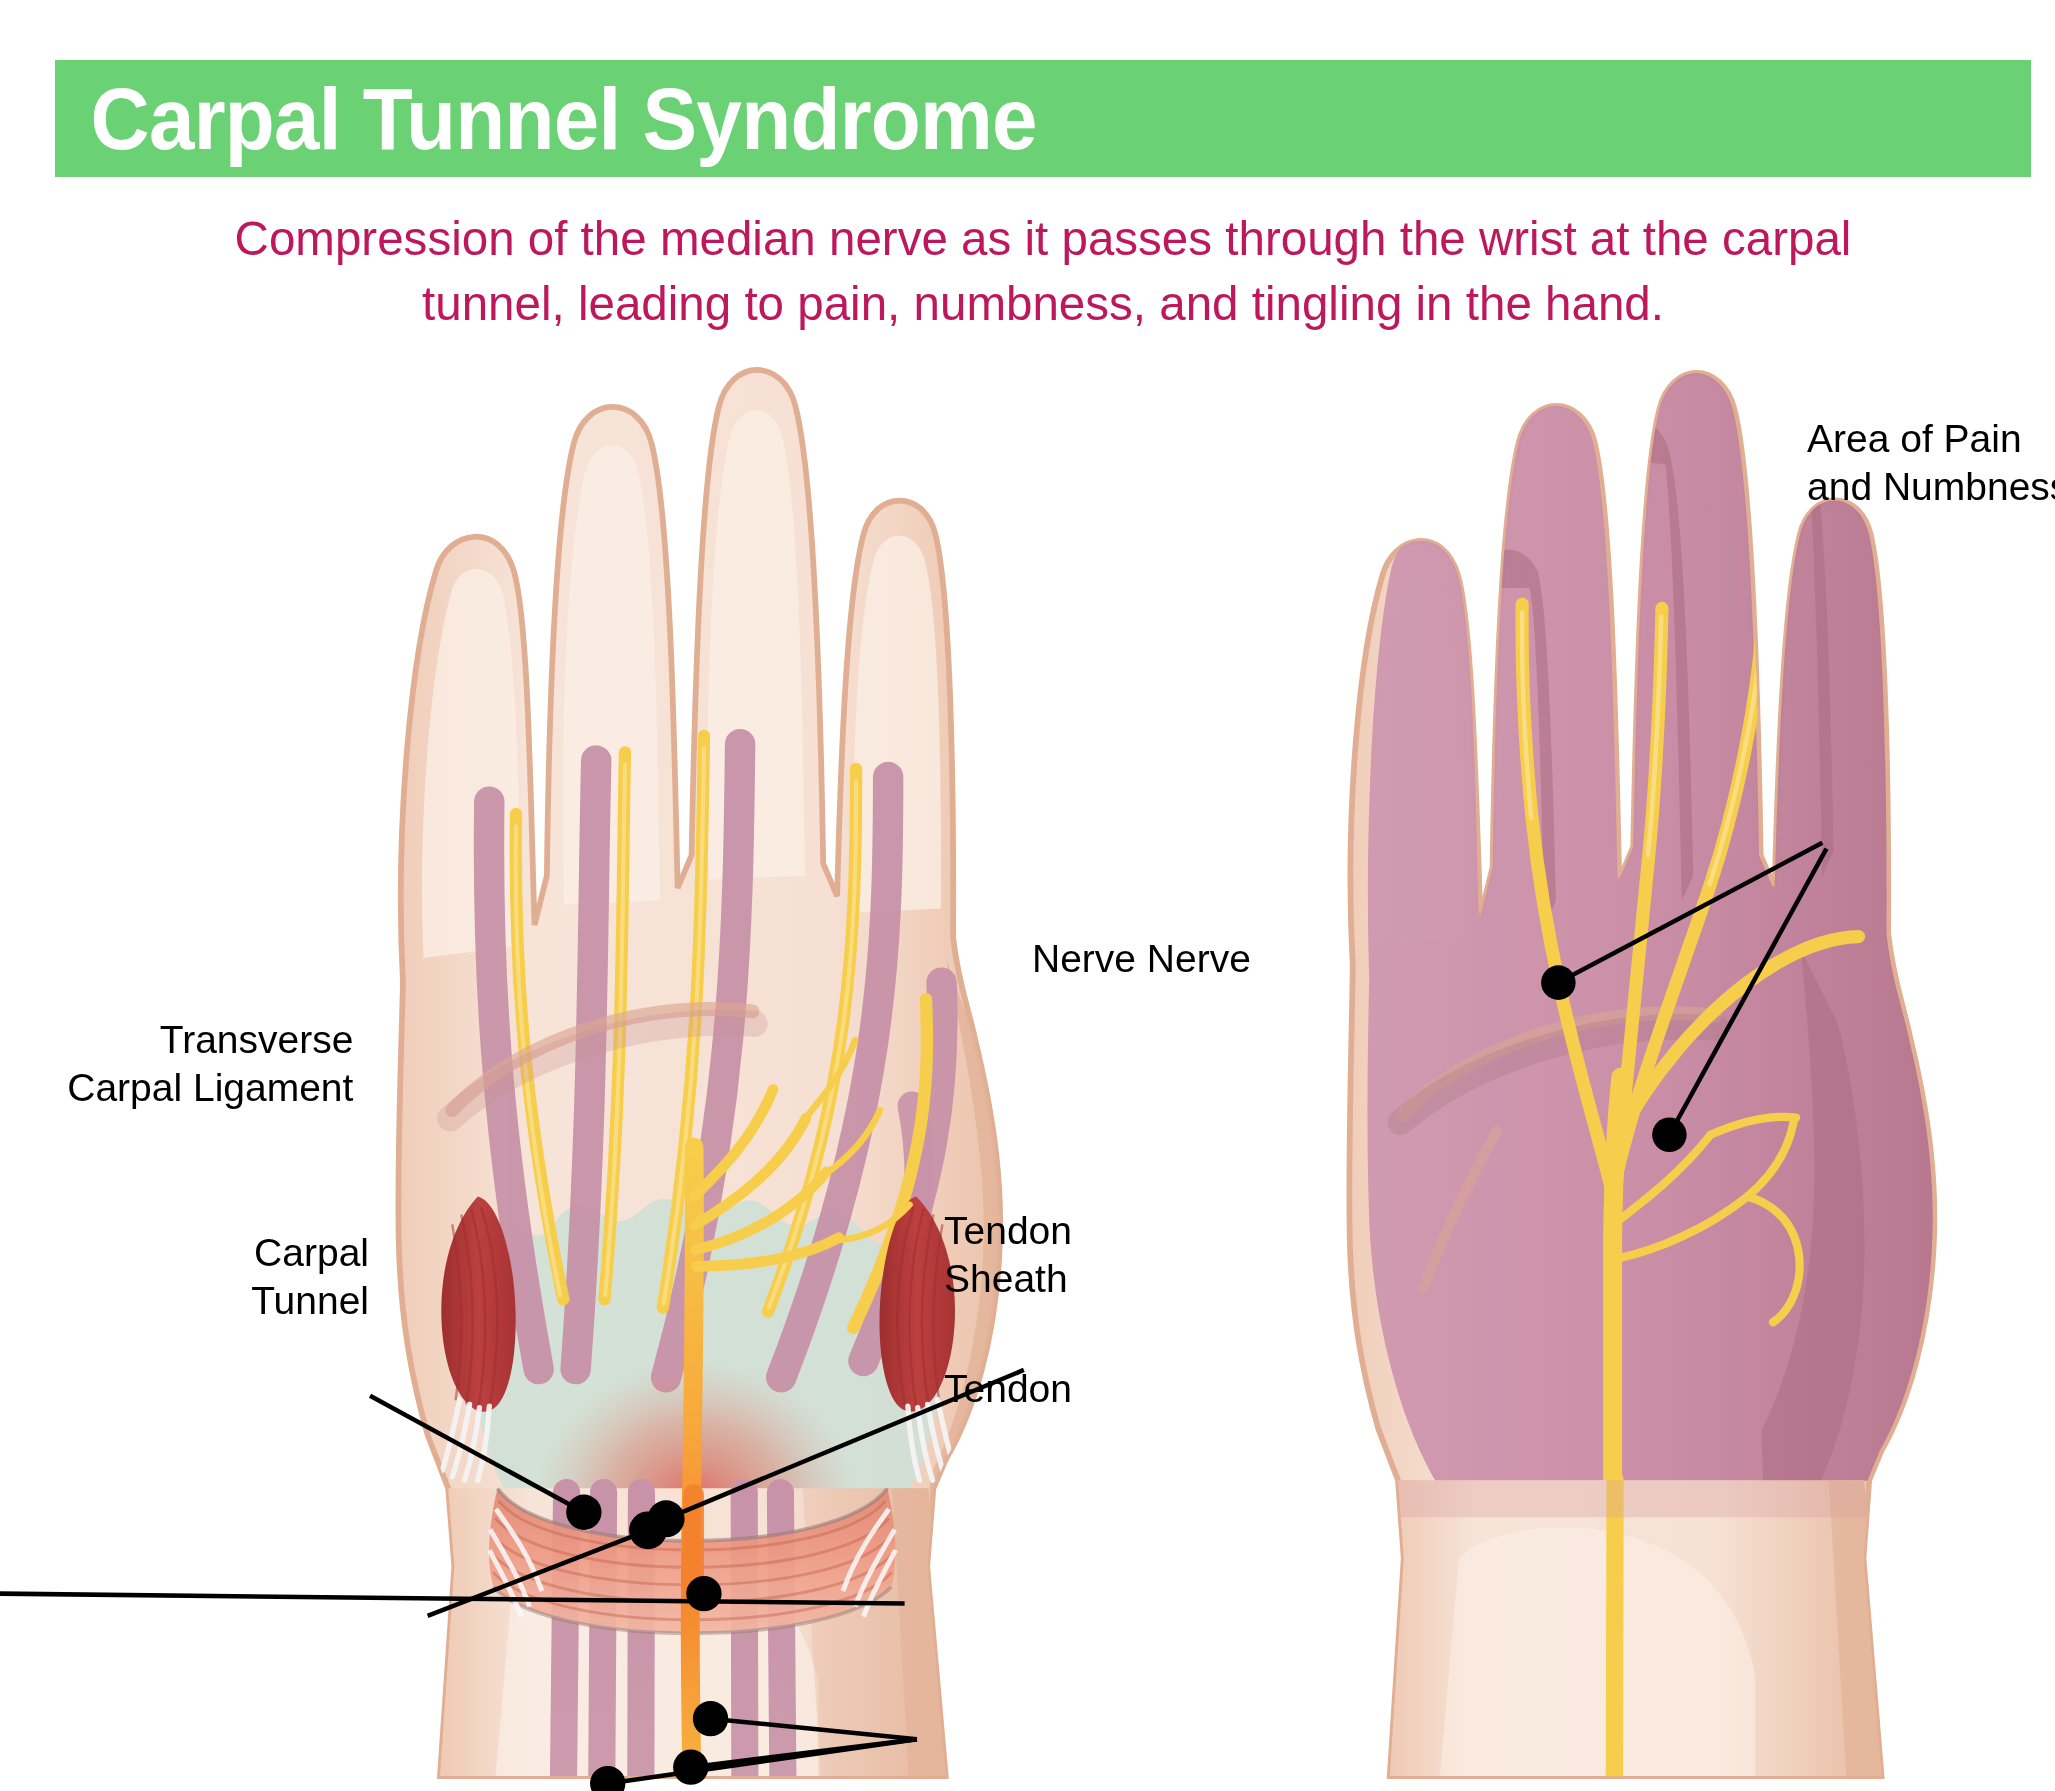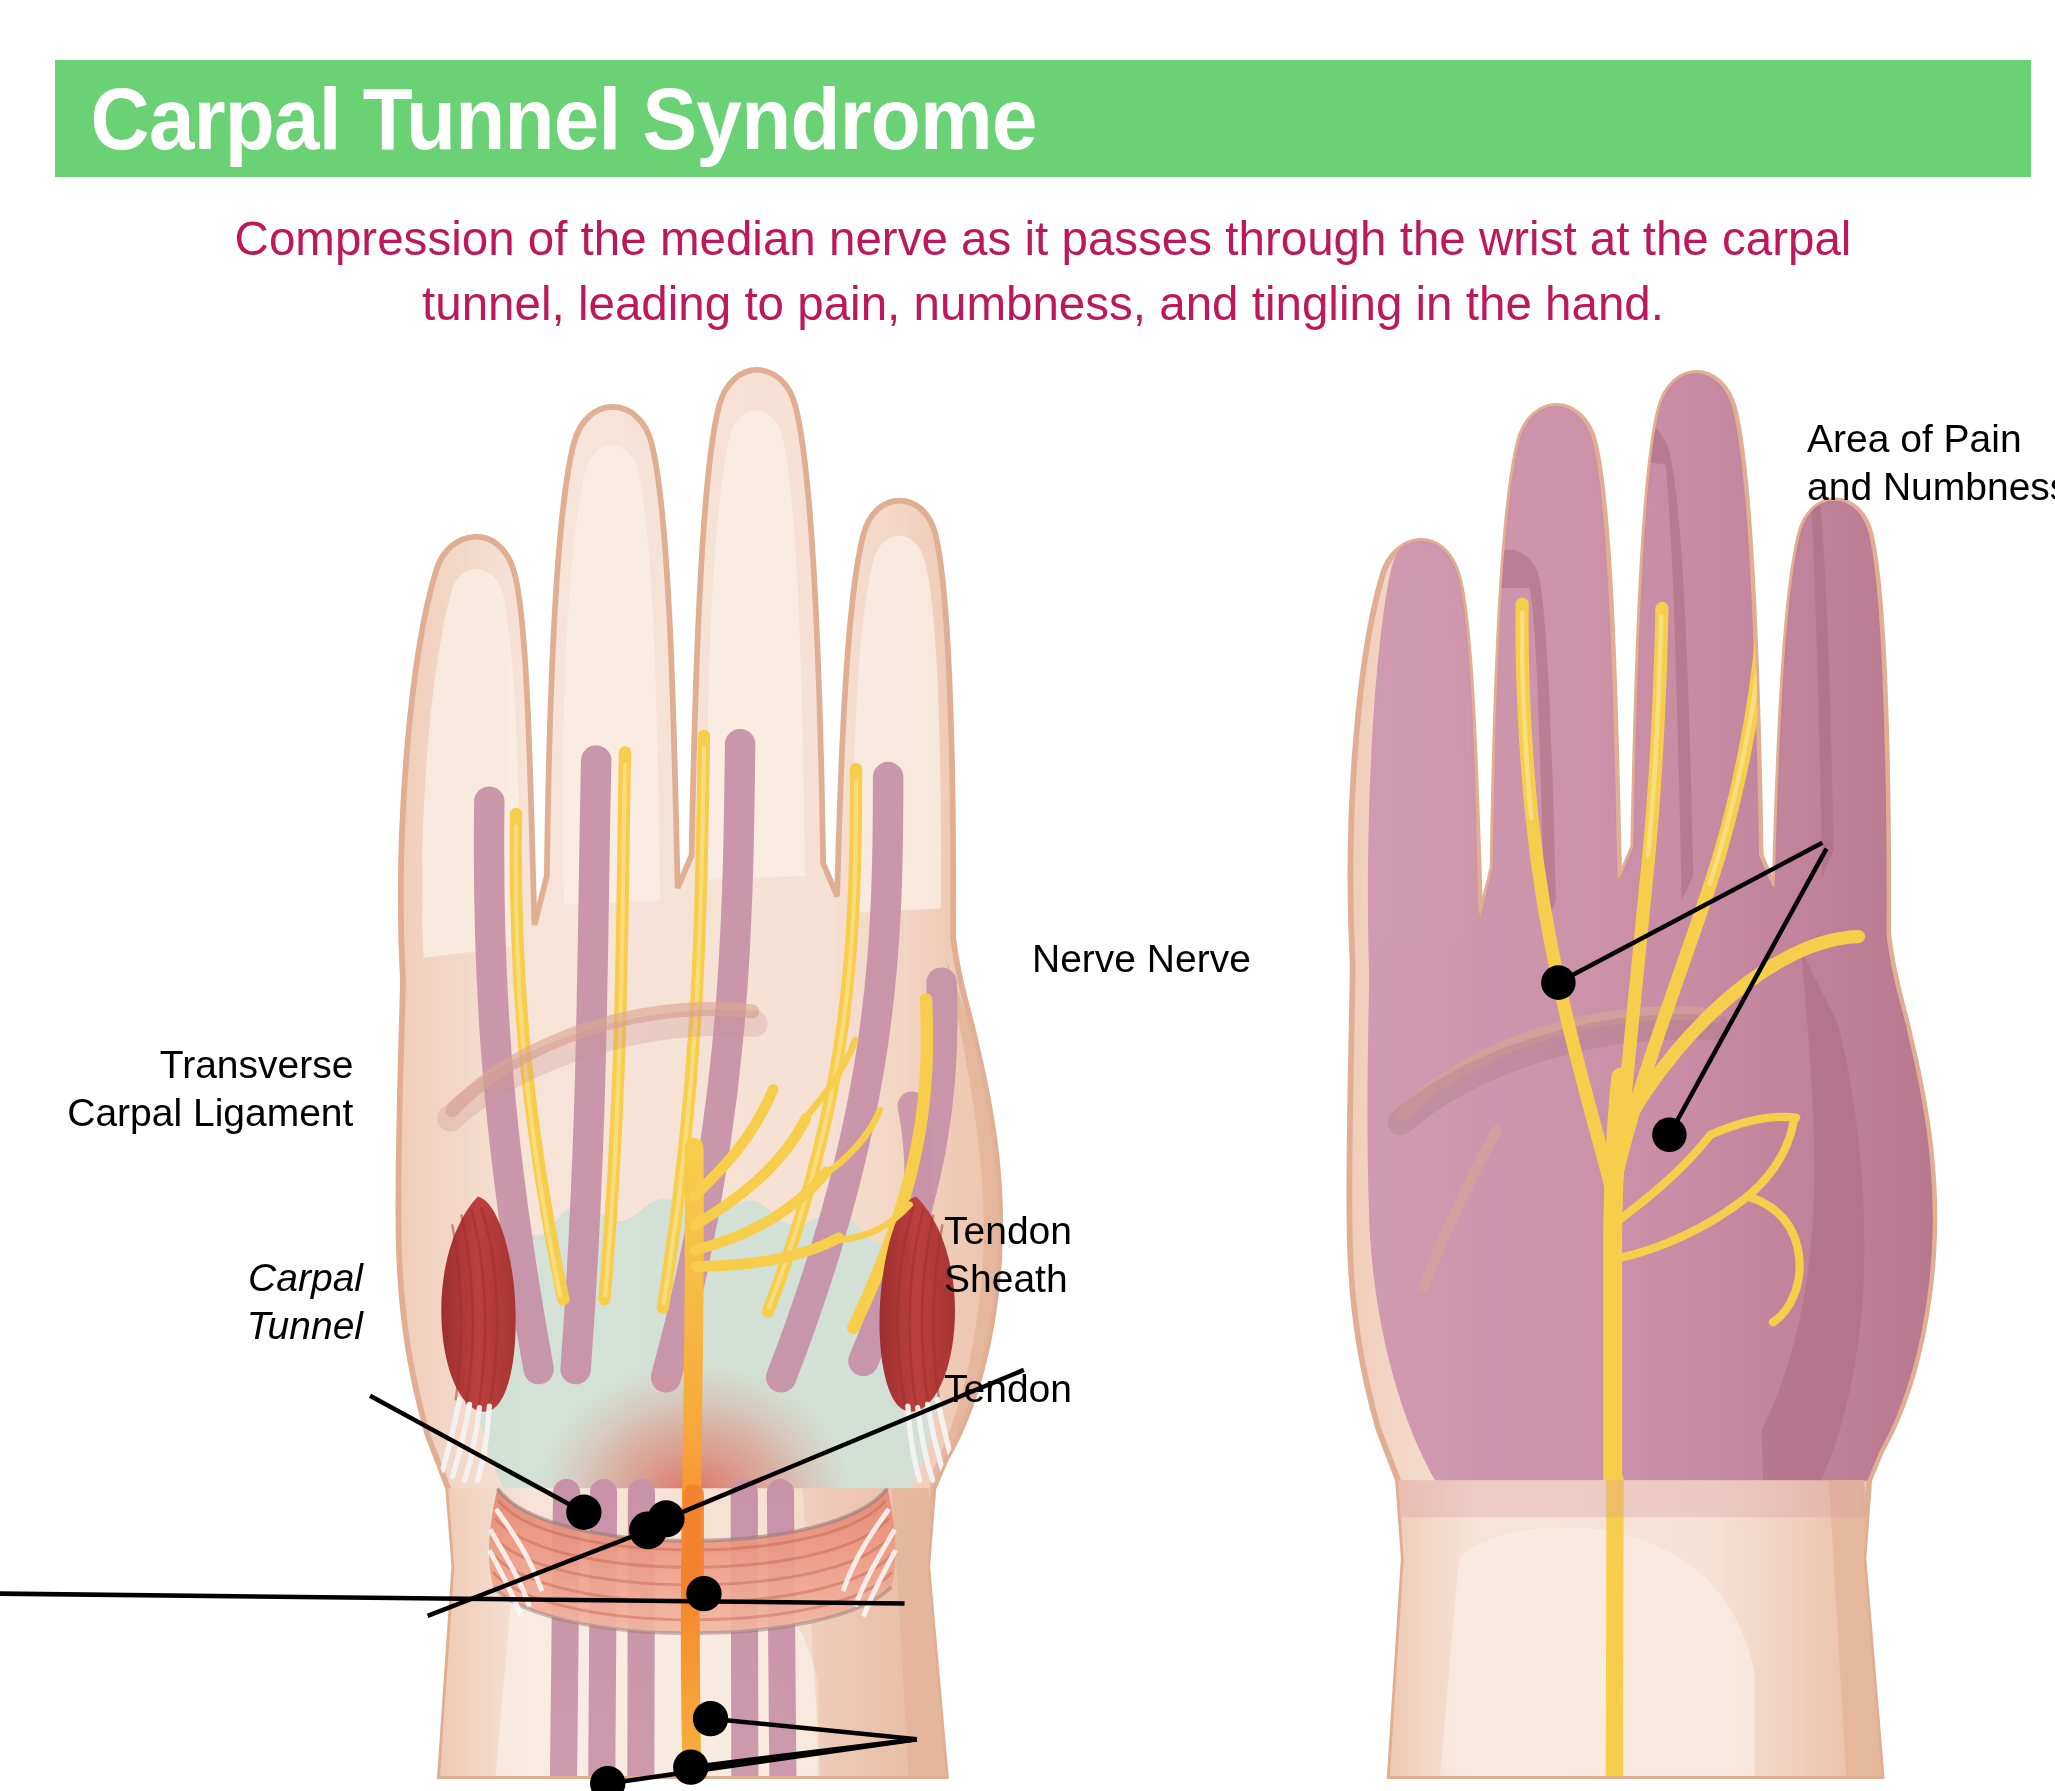--- a/index.html
+++ b/index.html
@@ -19,21 +19,21 @@
             font-weight:400;}
   #subtitle .ln{display:block;transform:scaleX(.97);}
 
   
   #figure{position:absolute;left:0;top:341px;width:2097px;height:1451px;}
   #figure svg{display:block;width:2097px;height:1451px;}
 
   
   .lbl{position:absolute;color:#000000;font-size:39px;line-height:1.22;
        font-weight:400;white-space:pre;}
-  .lbl.r{text-align:right;margin-top:25px;}
+  .lbl.r{text-align:right;}
   .lbl.l{text-align:left;}
 </style>
 </head>
 <body>
 
 <div id="banner">
   <div id="banner-title">Carpal Tunnel Syndrome</div>
 </div>
 
 <div id="subtitle">
@@ -420,21 +420,21 @@
     <circle cx="1478" cy="3508" r="43"></circle>
     <circle cx="3790" cy="1560" r="42"></circle>
     <circle cx="4060" cy="1930" r="42"></circle>
   </g>
 </svg>
 </div>
 
 <div class="lbl r" style="left:16.4px;top:1016px;width:337px;">Transverse
 Carpal Ligament</div>
 
-<div class="lbl r" style="left:92px;top:1229px;width:271px;font-style:italic;">Carpal
+<div class="lbl r" style="left:98px;top:1229px;width:271px;">Carpal
 Tunnel</div>
 
 <div class="lbl l" style="left:1032px;top:935px;width:288px;">Nerve Nerve</div>
 
 <div class="lbl l" style="left:944px;top:1207px;width:255px;">Tendon
 Sheath</div>
 
 <div class="lbl l" style="left:944px;top:1365px;width:214px;">Tendon</div>
 
 <div class="lbl l" style="left:1807px;top:415px;width:288px;">Area of Pain

